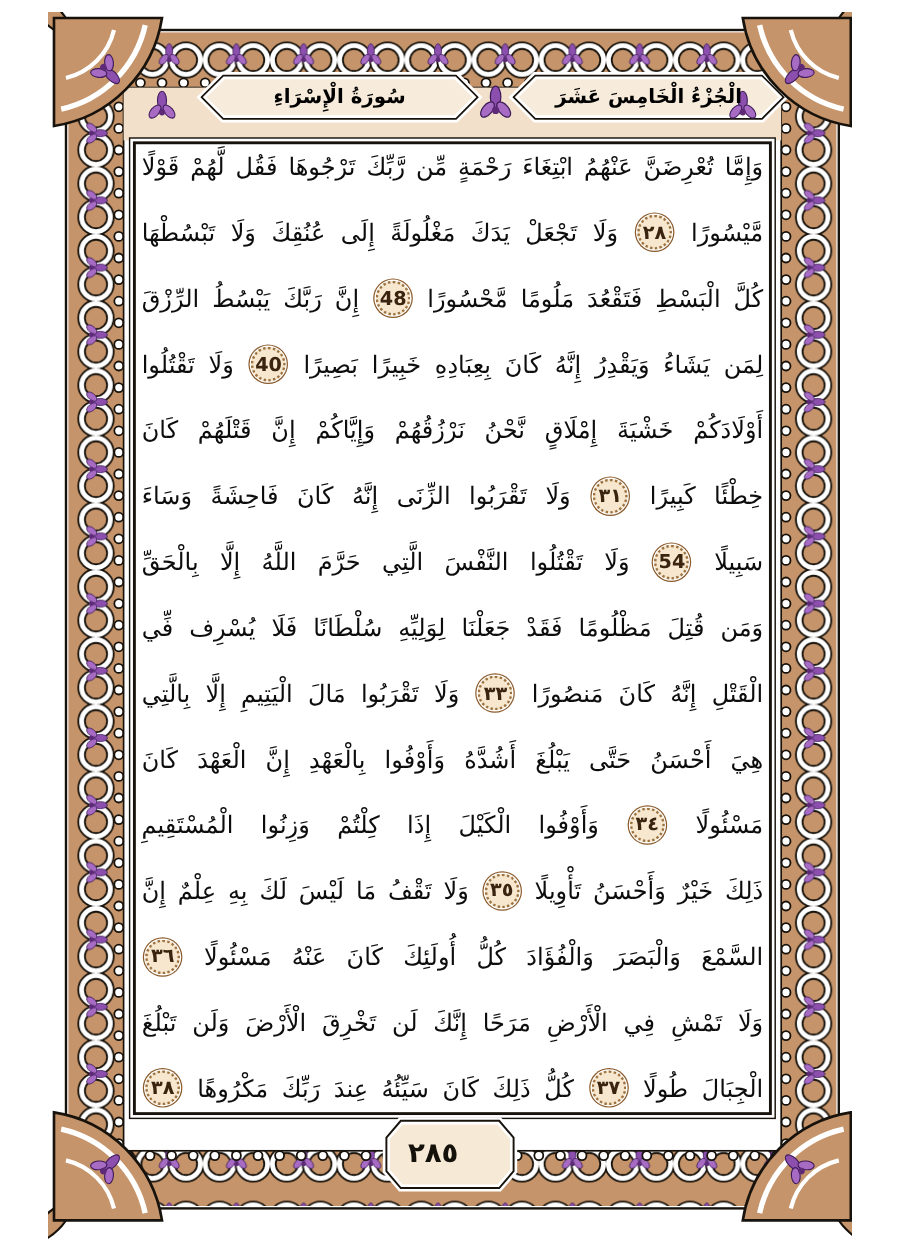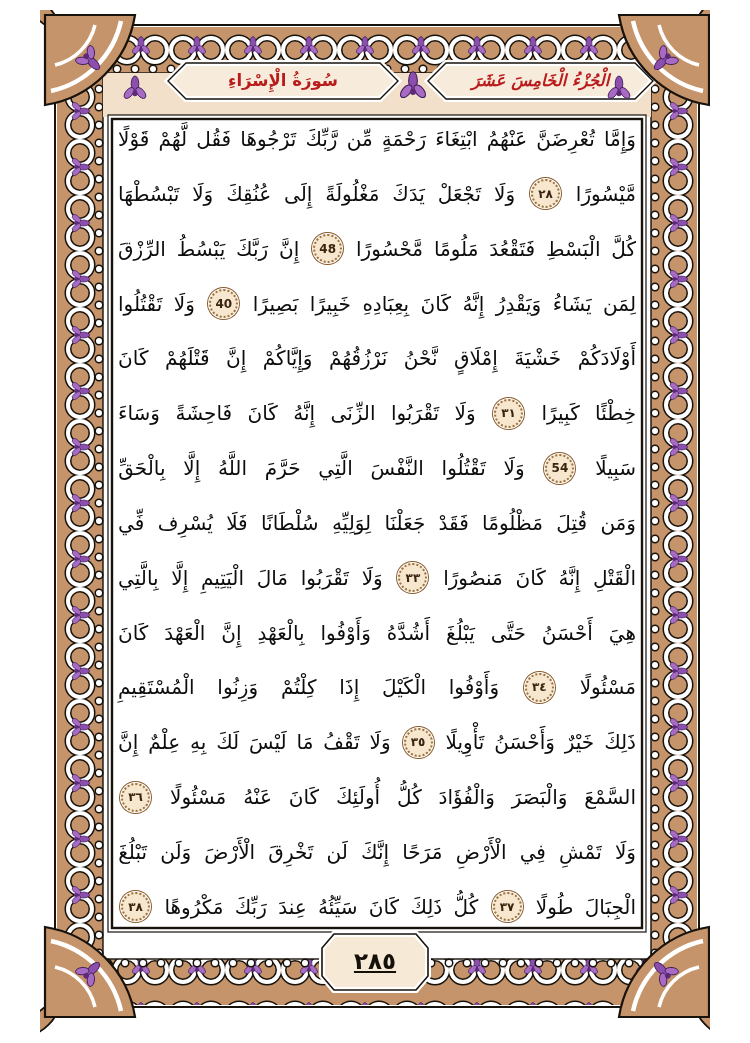--- a/index.html
+++ b/index.html
@@ -1,36 +1,36 @@
 <!DOCTYPE html>
 <html lang="ar" dir="rtl"><head>
 <meta charset="utf-8">
 <style>
   html,body{margin:0;padding:0;background:#ffffff;}
   .page{position:relative;width:750px;height:1043px;background:#ffffff;overflow:hidden;
         font-family:"DejaVu Sans",sans-serif;}
   .frame-svg{position:absolute;left:40px;top:10px;z-index:1;}
   .overlay{position:absolute;left:0;top:0;width:750px;height:1043px;z-index:2;}
   .header-label{position:absolute;height:44px;line-height:36px;text-align:center;
-        font-size:16.5px;font-weight:bold;color:#b91c1c;direction:rtl;white-space:nowrap;}
-  .header-juz{left:428px;top:63px;width:225px;font-style:italic;}
+        font-size:16.5px;font-weight:bold;color:#000000;direction:rtl;white-space:nowrap;}
+  .header-juz{left:428px;top:63px;width:225px;}
   .header-surah{left:168px;top:63px;width:230px;}
   .quran{position:absolute;left:118px;top:122px;width:518px;height:802px;
         display:flex;flex-direction:column;justify-content:space-between;
         direction:rtl;color:#0d0d0d;font-size:20px;font-weight:500;}
   .qline{display:flex;justify-content:space-between;align-items:center;
         white-space:nowrap;line-height:34px;}
   .word{display:inline-block;}
   .ayah-marker{box-sizing:border-box;flex:0 0 auto;width:29px;height:29px;margin:0 3px;
         border-radius:50%;background:#F6E7CE;border:2px dotted #9c7240;
         box-shadow:0 0 0 1px #ffffff,0 0 0 2px #8A5A2B;
         display:inline-flex;align-items:center;justify-content:center;
-        font-size:12px;font-weight:bold;color:#3a2410;}
-  .page-number{position:absolute;left:322px;top:936px;width:106px;height:50px;
-        line-height:50px;text-align:center;font-size:23px;font-weight:bold;color:#14100a;text-decoration:underline;}
+        font-size:16px;font-weight:bold;color:#3a2410;}
+  .page-number{position:absolute;left:308px;top:936px;width:106px;height:50px;
+        line-height:50px;text-align:center;font-size:23px;font-weight:bold;color:#14100a;}
 </style>
 </head>
 <body>
 
 <div class="page">
 
   <svg class="frame-svg" width="670" height="1023" viewBox="0 0 670 1023" aria-hidden="true">
     <defs>
       <g id="flower">
         <ellipse cx="0" cy="-5.5" rx="2.9" ry="6" fill="#8D4FAE" stroke="#3f1d5c" stroke-width="0.7"></ellipse>

